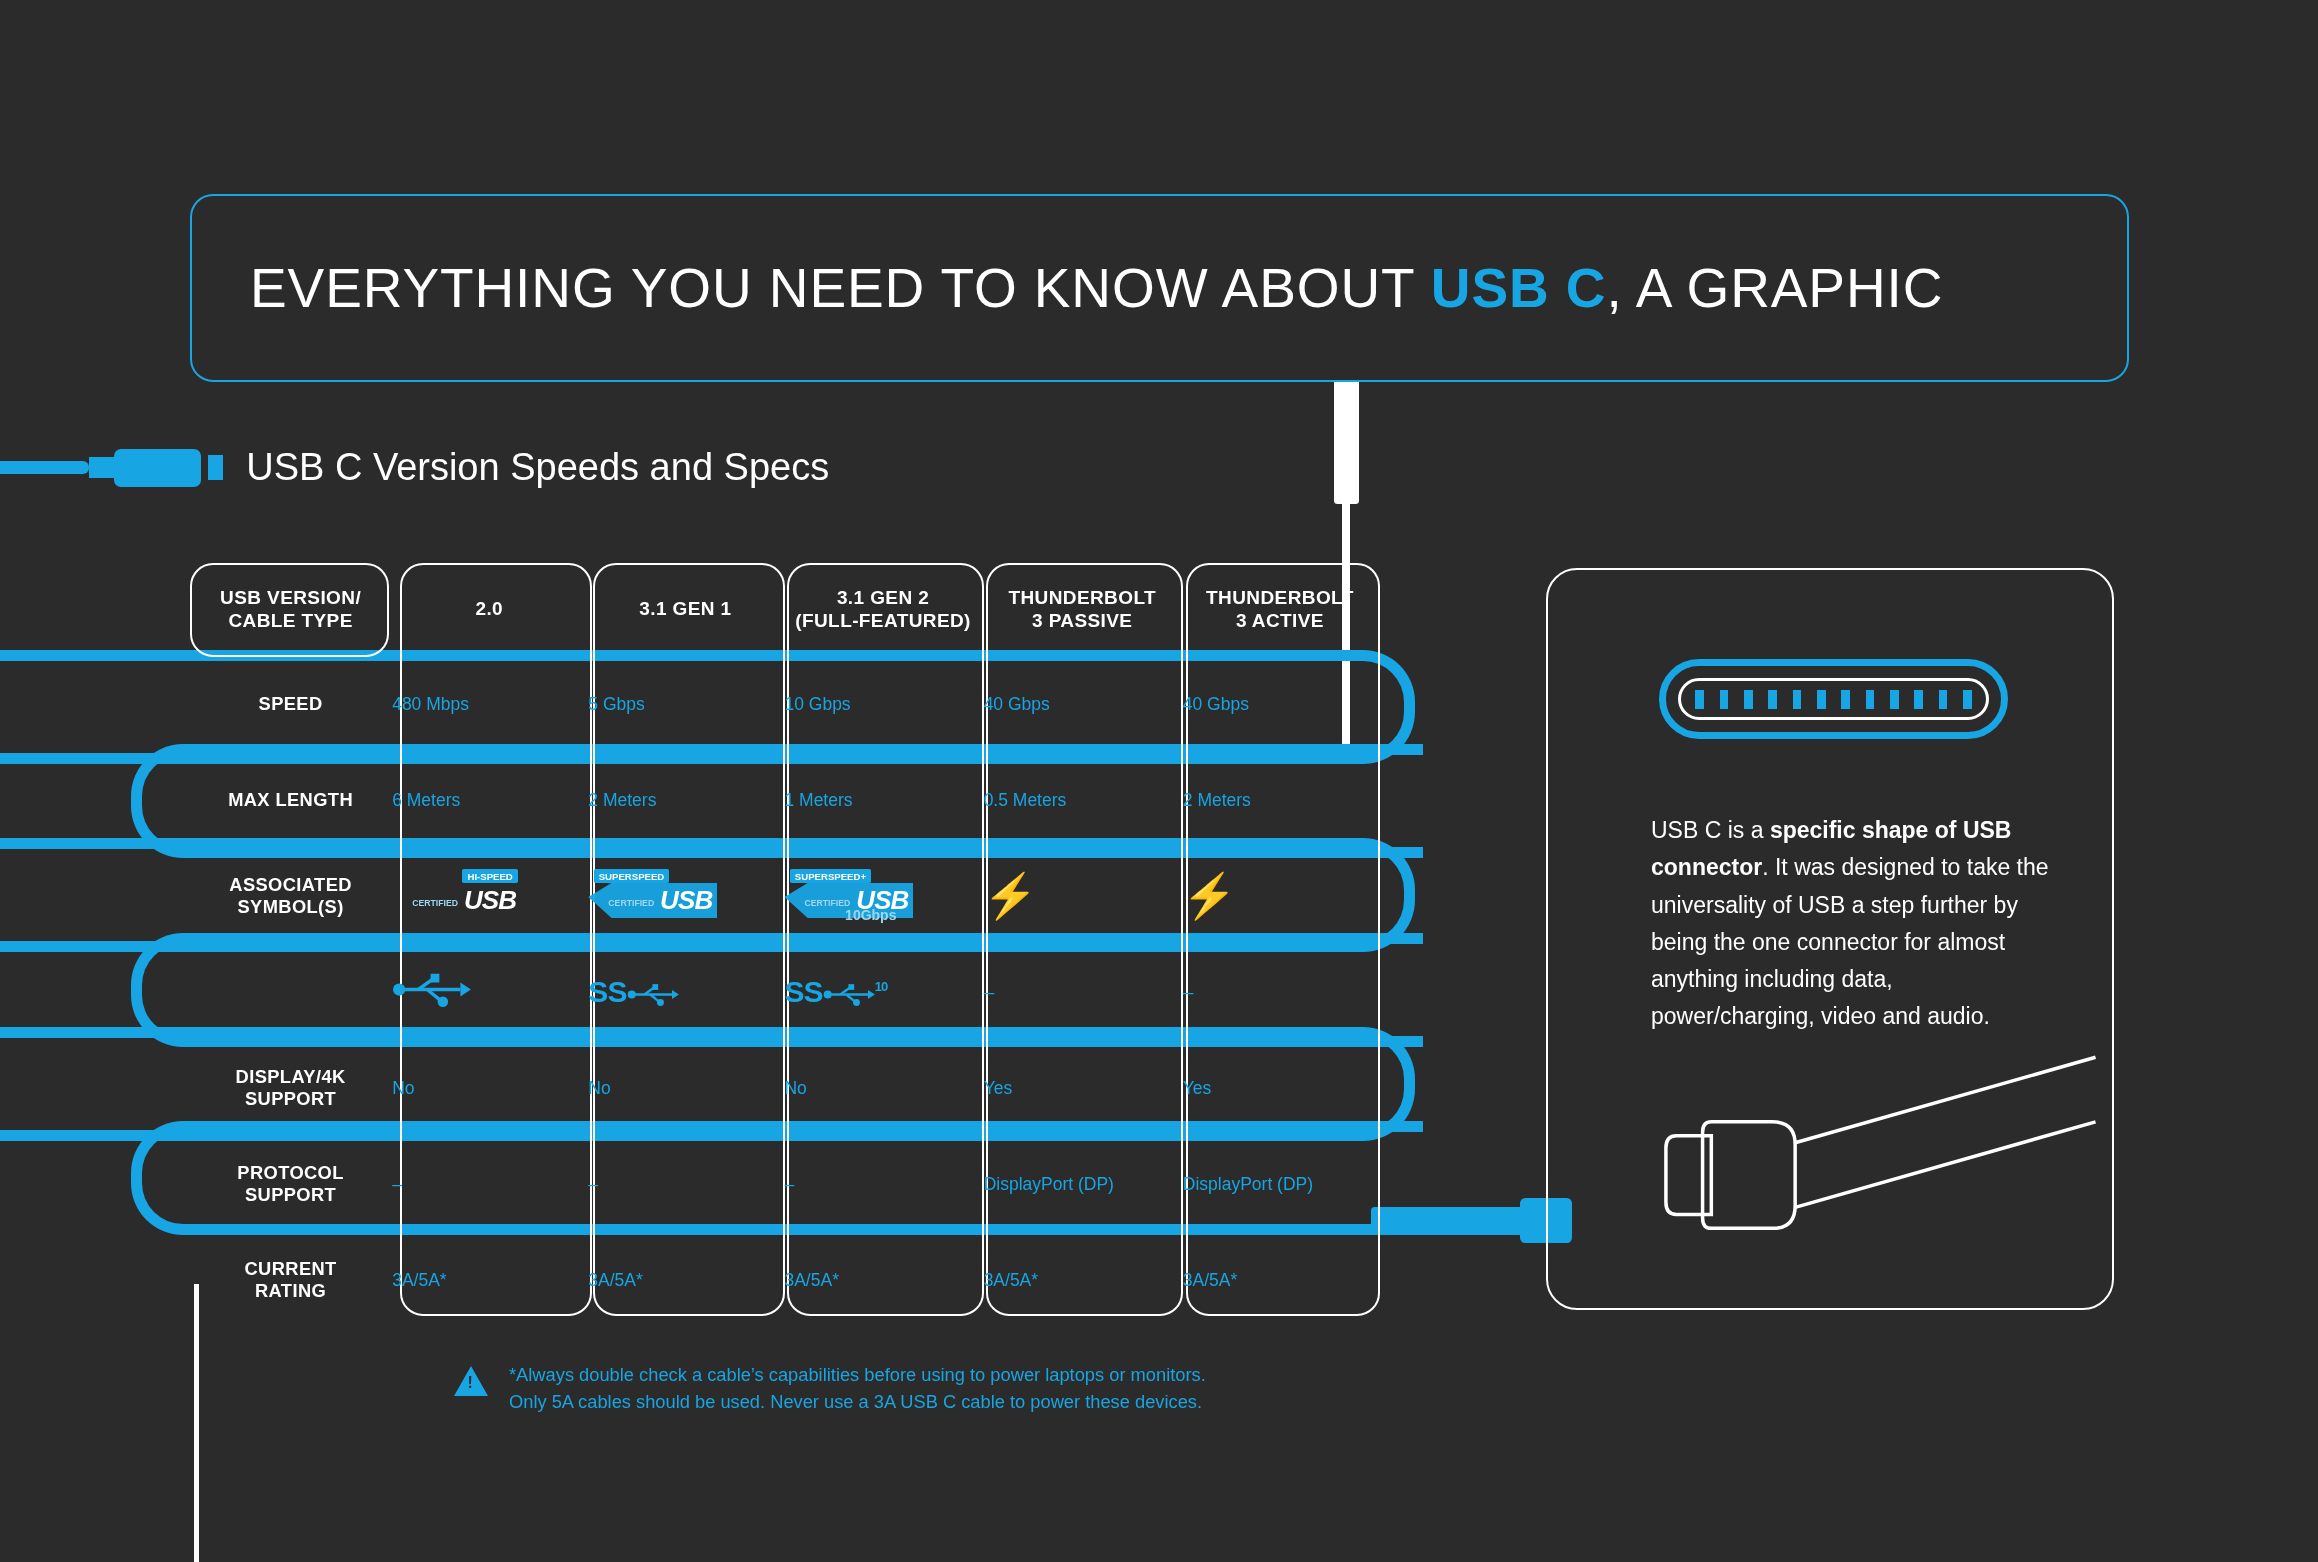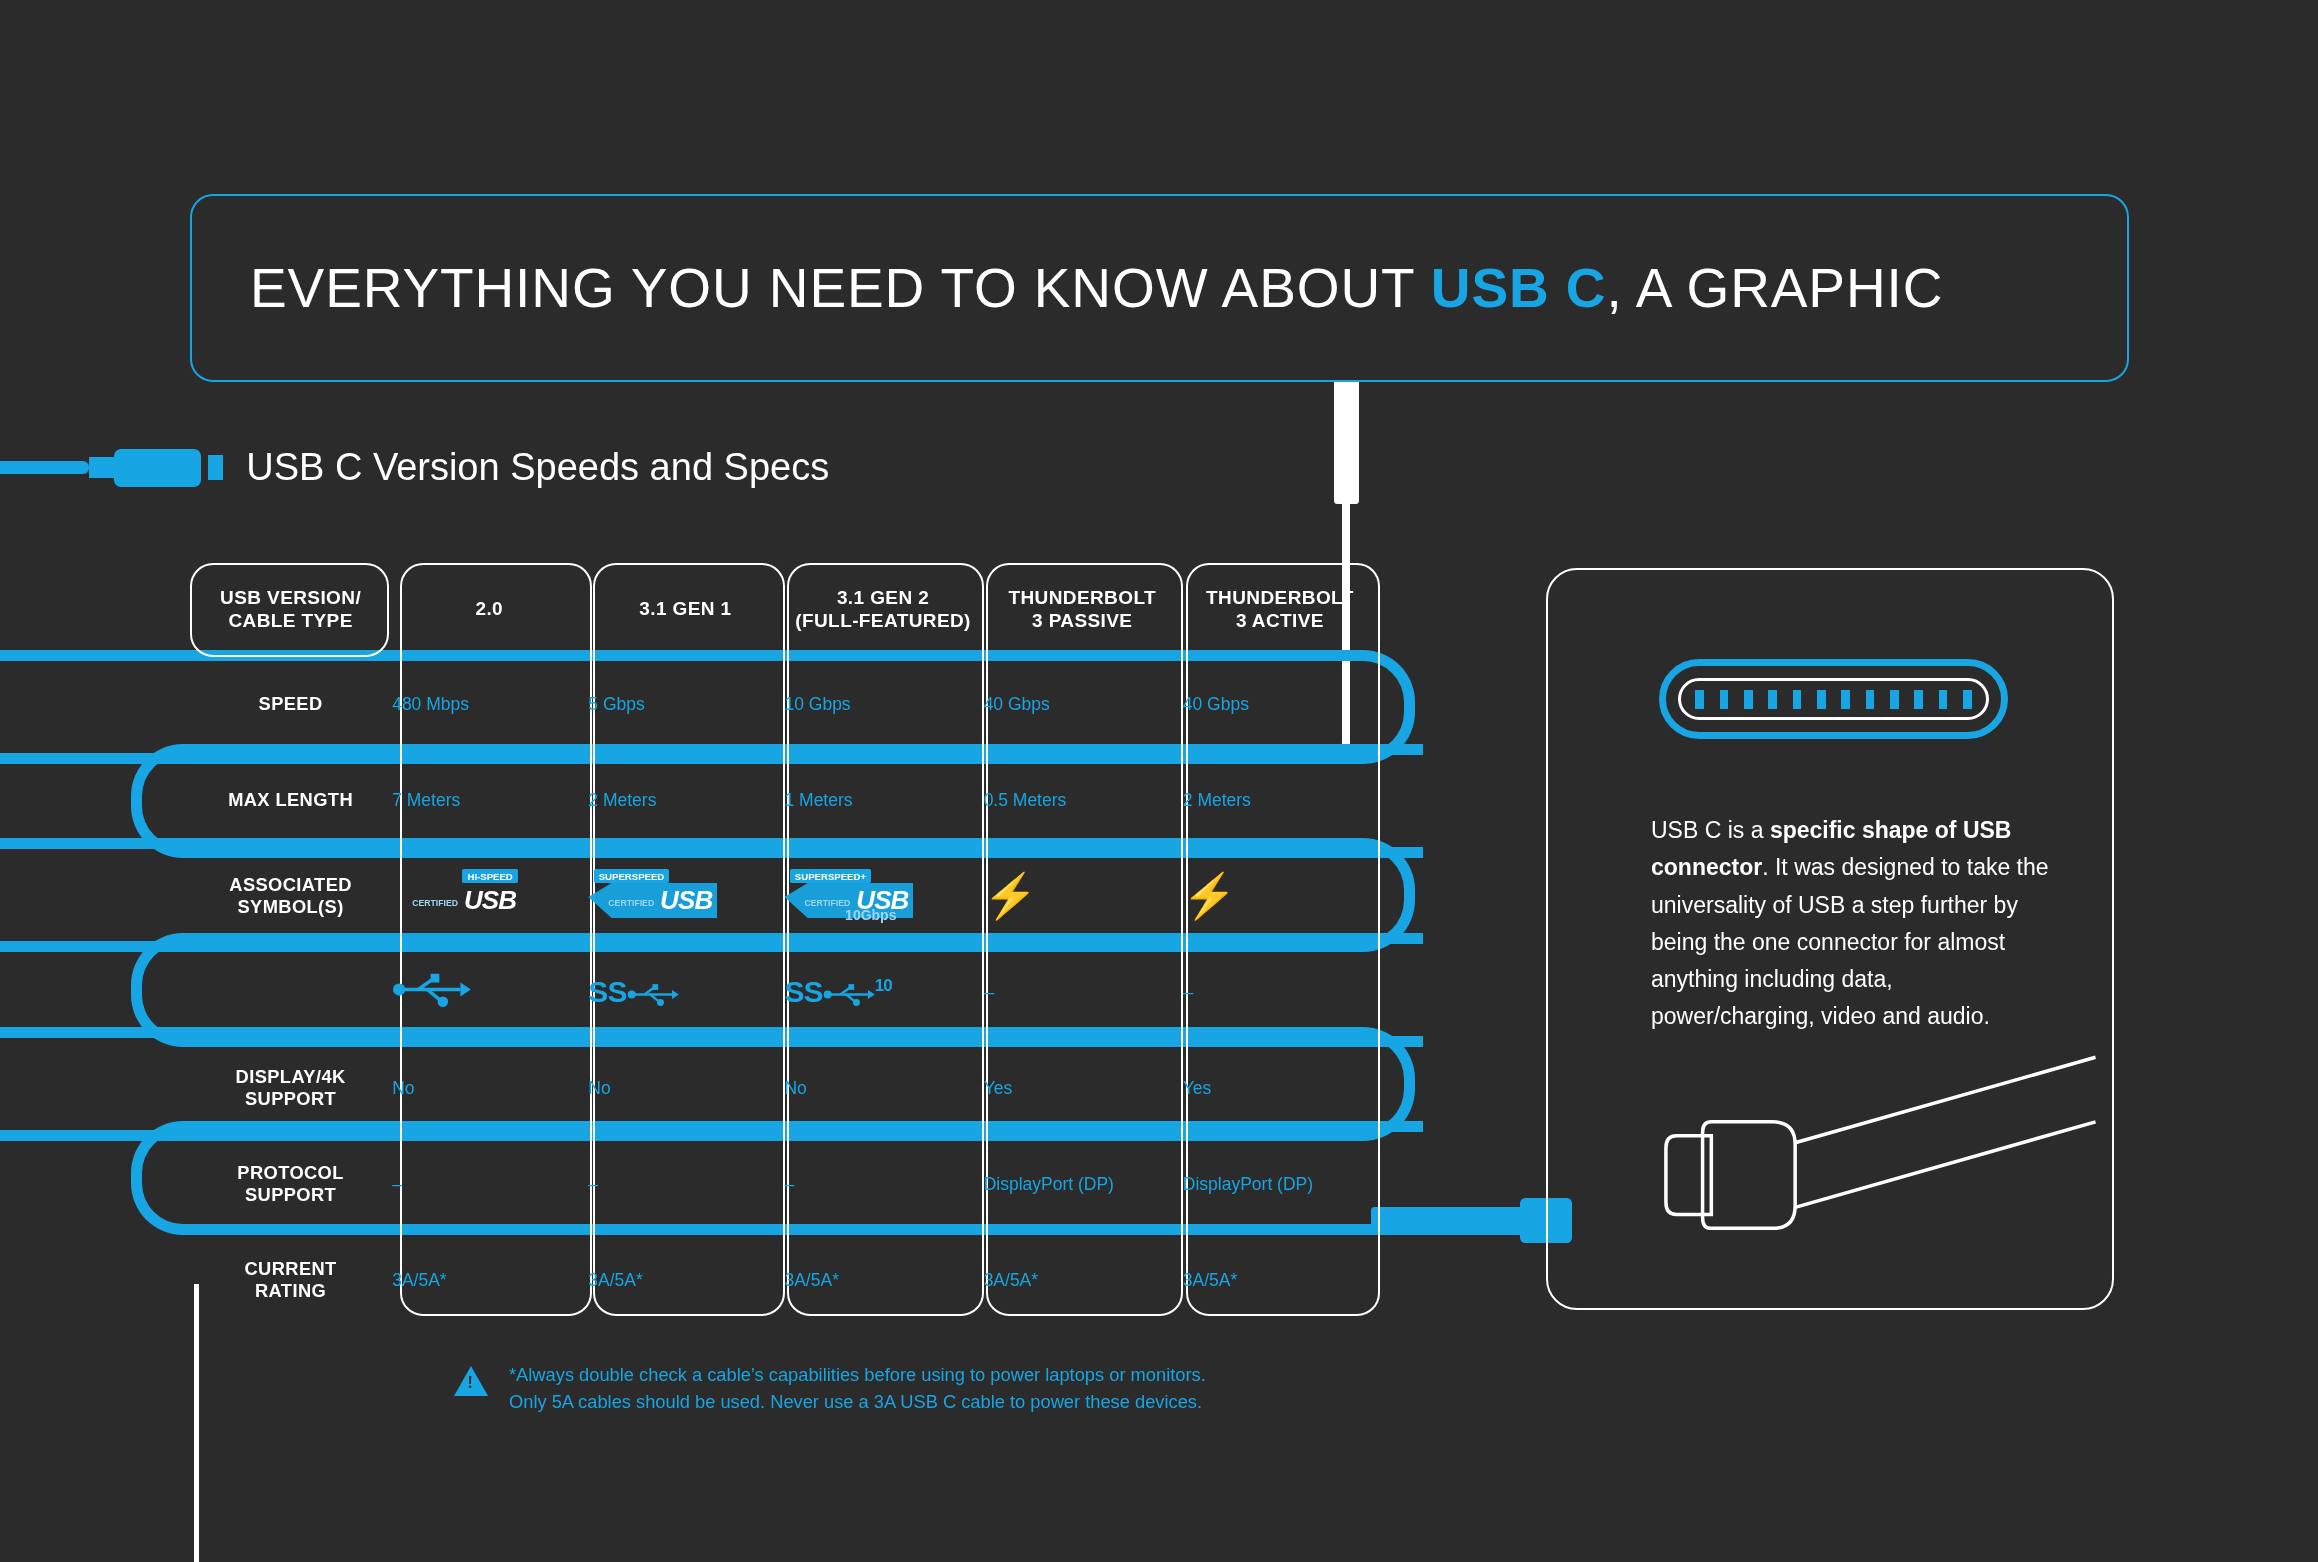--- a/index.html
+++ b/index.html
@@ -141,21 +141,21 @@
       <td class="cell rowhead"><span style="white-space:pre-line">SPEED</span></td>
       <td class="cell">480 Mbps</td>
       <td class="cell">5 Gbps</td>
       <td class="cell">10 Gbps</td>
       <td class="cell">40 Gbps</td>
       <td class="cell">40 Gbps</td>
     </tr>
 
     <tr>
       <td class="cell rowhead"><span style="white-space:pre-line">MAX LENGTH</span></td>
-      <td class="cell">7 Meters</td>
+      <td class="cell">6 Meters</td>
       <td class="cell">2 Meters</td>
       <td class="cell">1 Meters</td>
       <td class="cell">0.5 Meters</td>
       <td class="cell">2 Meters</td>
     </tr>
 
     <tr>
       <td class="cell rowhead"><span style="white-space:pre-line">ASSOCIATED
 SYMBOL(S)</span></td>
       <td class="cell">
@@ -216,21 +216,21 @@
       </td>
       <td class="cell">
         <span class="ss-sym">SS<svg width="52" height="23" viewBox="0 0 90 40" style="vertical-align:middle">
           <circle cx="8" cy="20" r="7" fill="#17A5E3"></circle>
           <line x1="8" y1="20" x2="78" y2="20" stroke="#17A5E3" stroke-width="4"></line>
           <line x1="30" y1="20" x2="48" y2="7" stroke="#17A5E3" stroke-width="4"></line>
           <rect x="44" y="2" width="10" height="10" fill="#17A5E3"></rect>
           <line x1="40" y1="20" x2="56" y2="33" stroke="#17A5E3" stroke-width="4"></line>
           <circle cx="58" cy="34" r="6" fill="#17A5E3"></circle>
           <polygon points="78,12 90,20 78,28" fill="#17A5E3"></polygon>
-              </svg><sup style="font-size:17px">10</sup></span>
+              </svg><sup style="font-size:13px">10</sup></span>
       </td>
       <td class="cell dash">–</td>
       <td class="cell dash">–</td>
     </tr>
 
     <tr>
       <td class="cell rowhead"><span style="white-space:pre-line">DISPLAY/4K
 SUPPORT</span></td>
       <td class="cell">No</td>
       <td class="cell">No</td>

